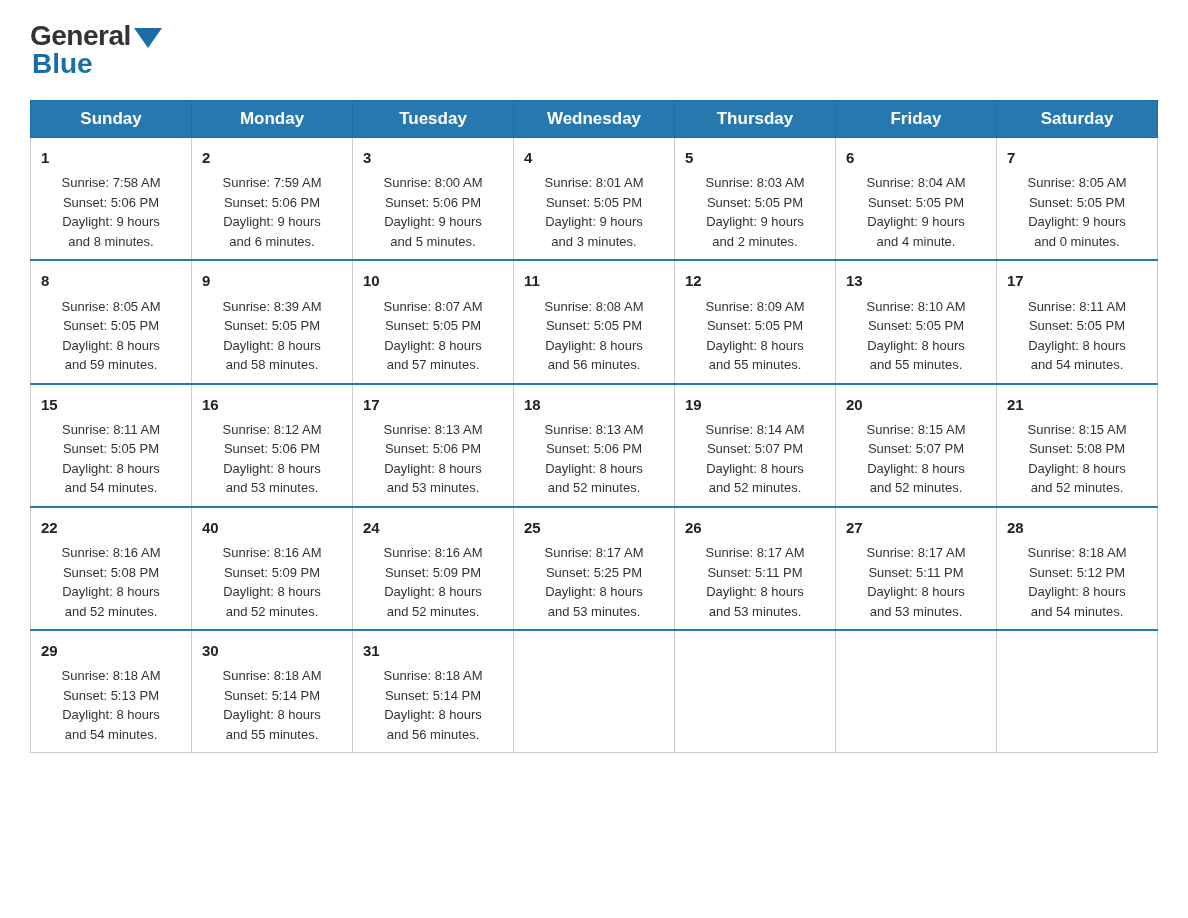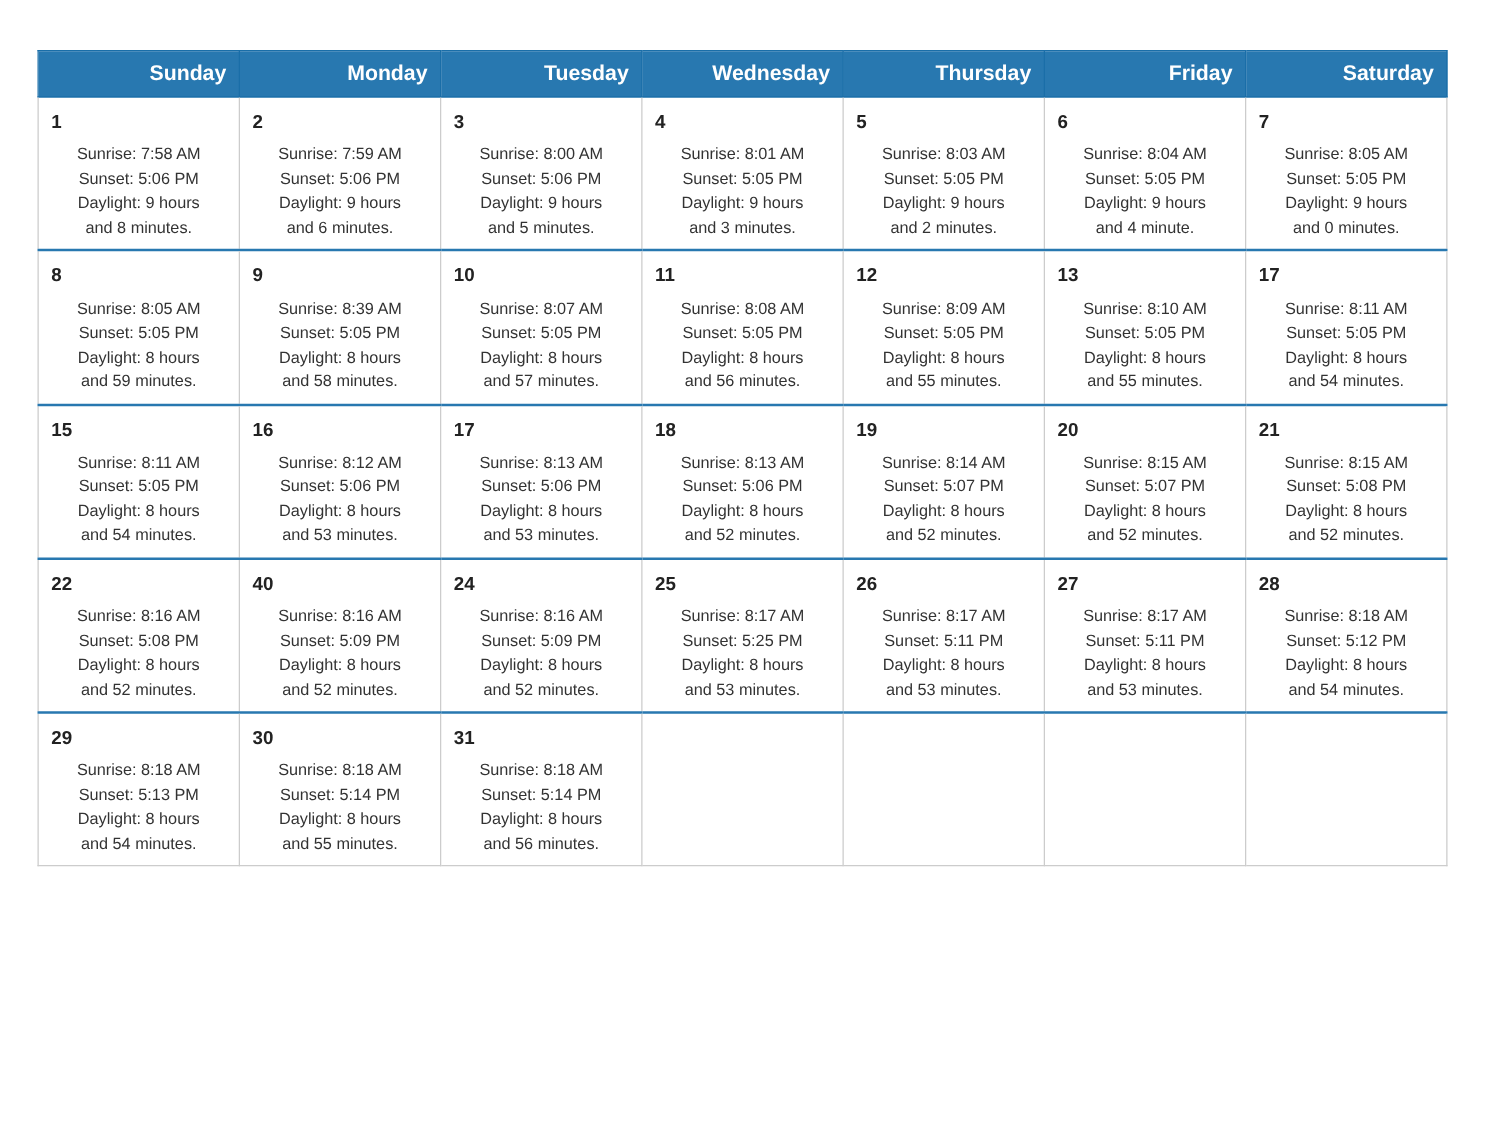--- a/index.html
+++ b/index.html
@@ -65,21 +65,21 @@
       width: 100%;
       border-collapse: collapse;
       table-layout: fixed;
     }
     .calendar-table thead tr th {
       background-color: #2878b0;
       color: #fff;
       padding: 8px 10px;
       font-size: 17px;
       font-weight: bold;
-      text-align: right;
+      text-align: center;
       border: 1px solid #1a6ea8;
       margin-top: 48px;
     }
     .calendar-table tbody tr td {
       vertical-align: top;
       padding: 8px 10px;
       border: 1px solid #ccc;
       font-size: 13.5px;
       line-height: 1.55;
       color: #222;
@@ -101,20 +101,27 @@
       border-bottom: 2px solid #2878b0;
     }
     .empty-cell {
       background: #fff;
     }
   </style>
 </head>
 <body>
 
 <div class="header">
+  <div class="logo">
+    <div class="logo-text">
+      <span class="logo-general">General</span>
+      <div class="logo-triangle"></div>
+    </div>
+    <span class="logo-blue">Blue</span>
+  </div>
   <div class="title-block">
   </div>
 </div>
 
 <table class="calendar-table">
   <thead>
     <tr>
     <th>Sunday</th>
         <th>Monday</th>
         <th>Tuesday</th>

